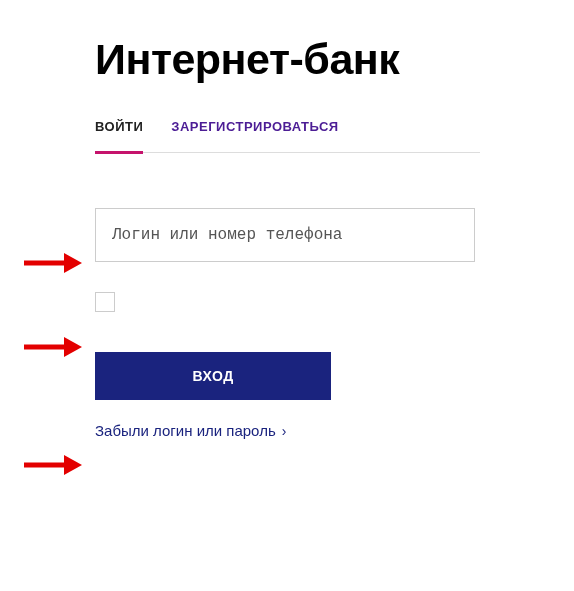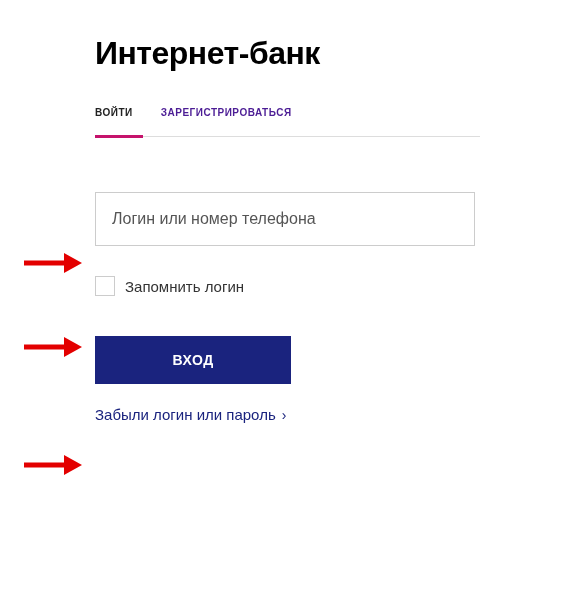--- a/index.html
+++ b/index.html
@@ -8,34 +8,34 @@
       width: 574px;
       height: 591px;
       background: #fff;
       position: relative;
     }
     .container {
       padding: 35px 0 0 95px;
       width: 480px;
     }
     .title {
-      font-size: 32px;
+      font-size: 43px;
       font-weight: bold;
       color: #000;
       margin-bottom: 35px;
       letter-spacing: -0.5px;
     }
     .tabs {
       display: flex;
       gap: 28px;
       border-bottom: 1px solid #ddd;
       position: relative;
     }
     .tab {
-      font-size: 10px;
+      font-size: 13px;
       font-weight: bold;
       letter-spacing: 0.5px;
       padding-bottom: 18px;
       cursor: pointer;
     }
     .tab-active {
       color: #222;
     }
     .tab-inactive {
       color: #4c1d95;
@@ -57,20 +57,21 @@
       width: 380px;
     }
     .input {
       width: 100%;
       height: 54px;
       border: 1px solid #ccc;
       padding: 8px 16px;
       font-size: 16px;
       color: #333;
       outline: none;
+      font-family: Liberation Mono, monospace;
     }
     .input::placeholder {
       color: #555;
     }
     .eye-icon {
       position: absolute;
       right: 16px;
       top: 50%;
       transform: translateY(-50%);
       cursor: pointer;
@@ -86,21 +87,21 @@
       width: 20px;
       height: 20px;
       border: 1px solid #ccc;
       cursor: pointer;
     }
     .checkbox-label {
       font-size: 15px;
       color: #333;
     }
     .submit-btn {
-      width: 196px;
+      width: 236px;
       height: 48px;
       background: #1a237e;
       color: #fff;
       border: none;
       font-size: 14px;
       font-weight: bold;
       letter-spacing: 0.5px;
       cursor: pointer;
     }
     .forgot-link {
@@ -136,21 +137,20 @@
   </div>
 
   <div class="form">
     <div class="input-wrap">
       <input class="input" type="text" placeholder="Логин или номер телефона" style="">
     </div>
 
 
     <div class="checkbox-row">
       <div class="checkbox"></div>
-      <span class="checkbox-label">Запомнить логин</span>
     </div>
 
     <button class="submit-btn">ВХОД</button>
 
     <div class="forgot-link">
       <span>Забыли логин или пароль</span>
       <span class="chevron">›</span>
     </div>
   </div>
 </div>

